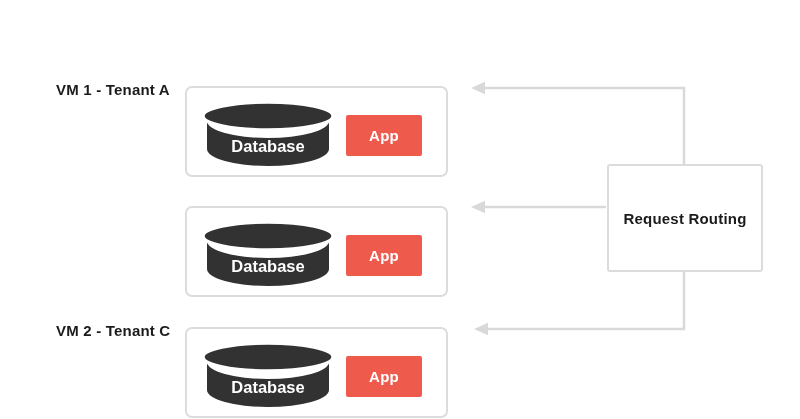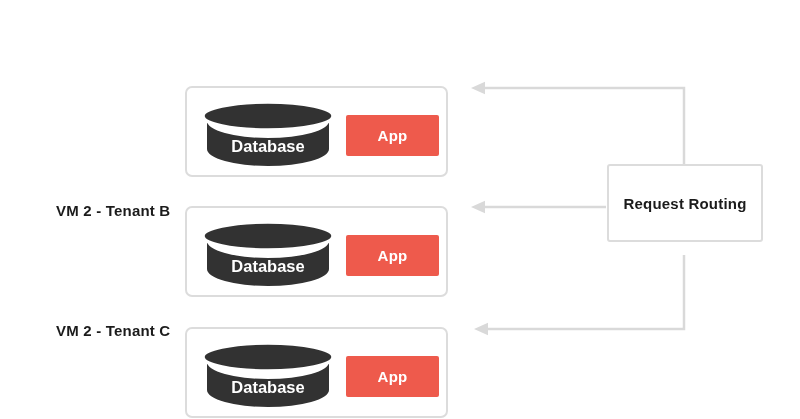--- a/index.html
+++ b/index.html
@@ -48,31 +48,31 @@
   .cyl-body{fill:var(--cylinder);}
   .cyl-lid{fill:var(--cylinder);stroke:#ffffff;stroke-width:3.5;}
   .cyl-text{
     font-family:"Liberation Sans",sans-serif;
     font-weight:700;font-size:16.5px;
     fill:var(--light-text);
     text-anchor:middle;
   }
   .app-chip{
     position:absolute;left:159px;top:27px;
-    width:93px;height:41px;
+    width:76px;height:41px;
     background:var(--app-bg);
     border-radius:2px;
     color:var(--light-text);
     font-size:15px;font-weight:700;
     display:flex;align-items:center;justify-content:center;
     letter-spacing:.2px;
   }
   .router-box{
     position:absolute;left:607px;top:164px;
-    width:156px;height:78px;
+    width:156px;height:108px;
     background:#ffffff;
     border:2px solid var(--box-border);
     border-radius:3px;
     display:flex;align-items:center;justify-content:center;
     font-size:15px;font-weight:700;color:var(--text);
     letter-spacing:.2px;
     white-space:nowrap;
   }
 </style>
 </head>
@@ -88,30 +88,30 @@
     <g>
       <line class="shaft" x1="606" y1="207" x2="484" y2="207"></line>
       <polygon class="head" points="471,207 485,200.8 485,213.2"></polygon>
     </g>
     <g>
       <polyline class="shaft" points="684,255 684,329 487,329"></polyline>
       <polygon class="head" points="474,329 488,322.8 488,335.2"></polygon>
     </g>
   </svg>
 
+  <div class="vm-label" style="top:80px">VM 1 - Tenant A</div>
   <div class="vm-box" style="top:42px">
     <svg class="cyl" viewBox="0 0 136 66" aria-hidden="true">
       <path class="cyl-body" d="M7 20 L7 48 A61 17 0 0 0 129 48 L129 20 A61 17 0 0 1 7 20 Z"></path>
       <ellipse class="cyl-lid" cx="68" cy="15" rx="65" ry="14"></ellipse>
       <text class="cyl-text" x="68" y="51">Database</text>
     </svg>
     <div class="app-chip">App</div>
   </div>
 
-  <div class="vm-label" style="top:201px">VM 2 - Tenant B</div>
   <div class="vm-box" style="top:162px">
     <svg class="cyl" viewBox="0 0 136 66" aria-hidden="true">
       <path class="cyl-body" d="M7 20 L7 48 A61 17 0 0 0 129 48 L129 20 A61 17 0 0 1 7 20 Z"></path>
       <ellipse class="cyl-lid" cx="68" cy="15" rx="65" ry="14"></ellipse>
       <text class="cyl-text" x="68" y="51">Database</text>
     </svg>
     <div class="app-chip">App</div>
   </div>
 
   <div class="vm-label" style="top:321px">VM 2 - Tenant C</div>

